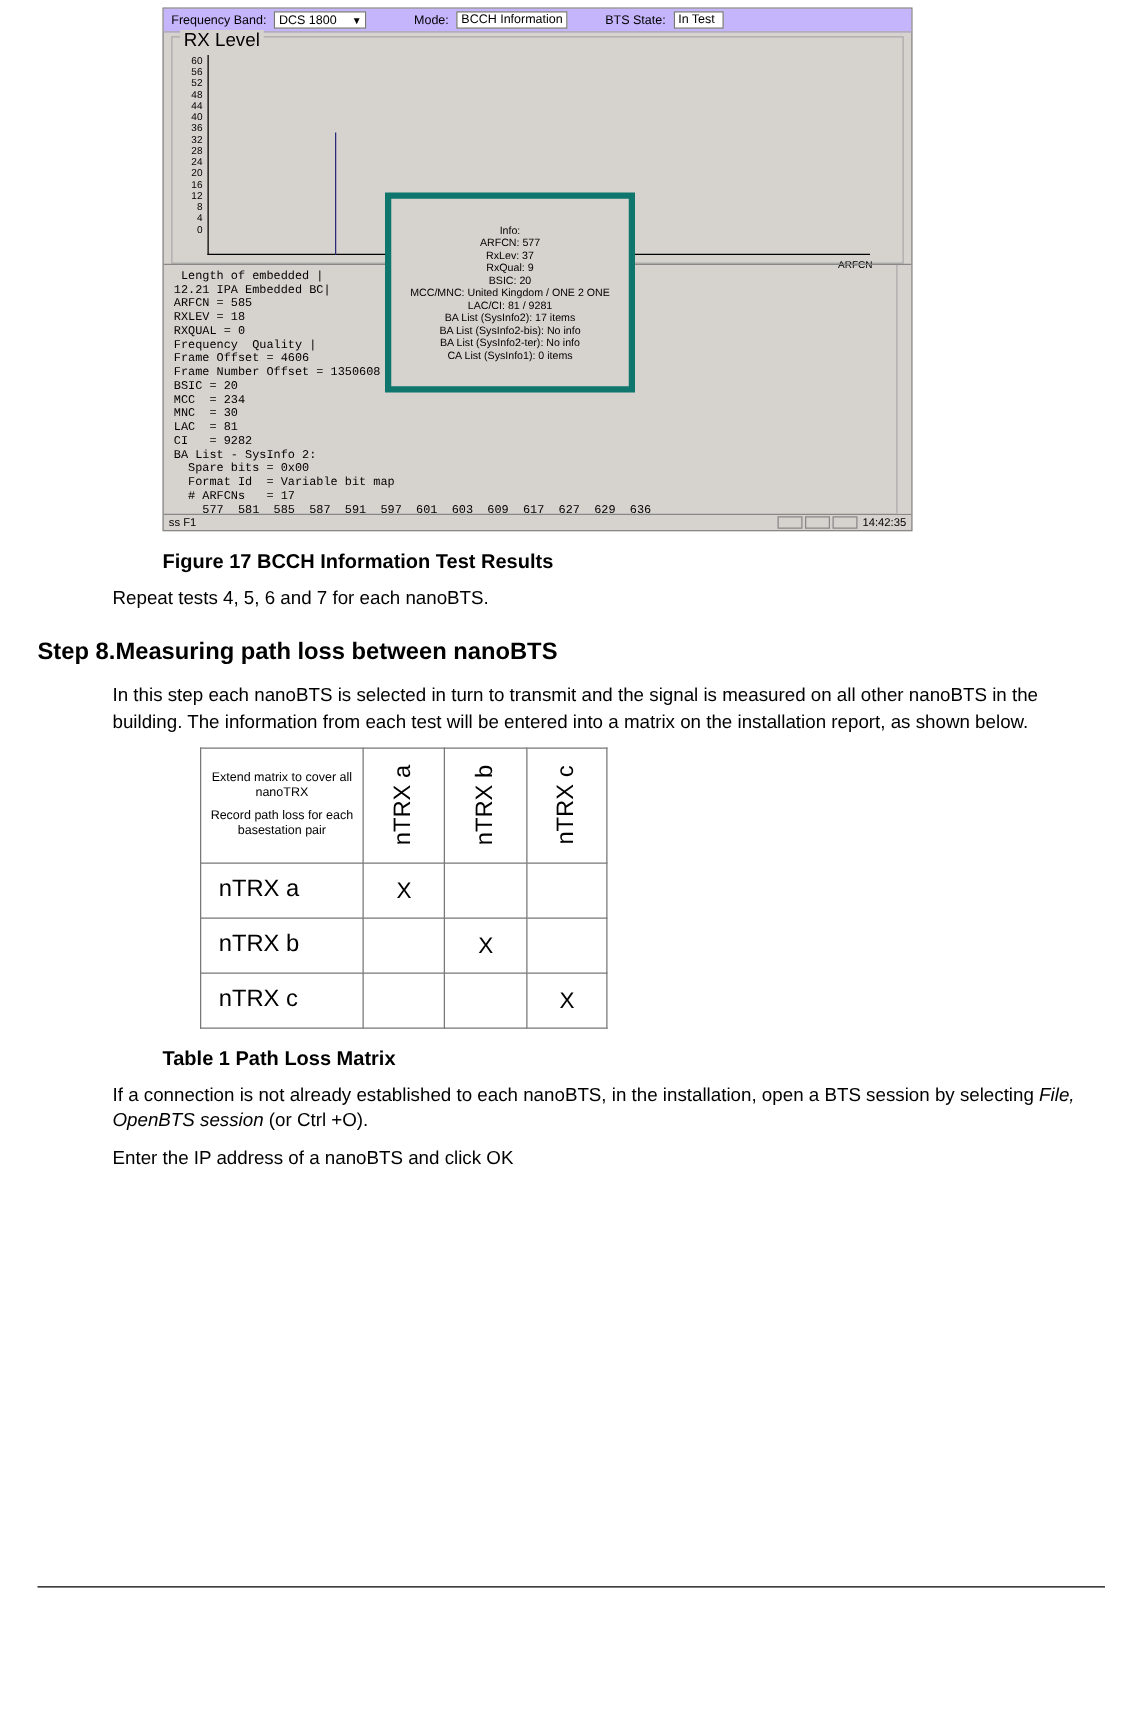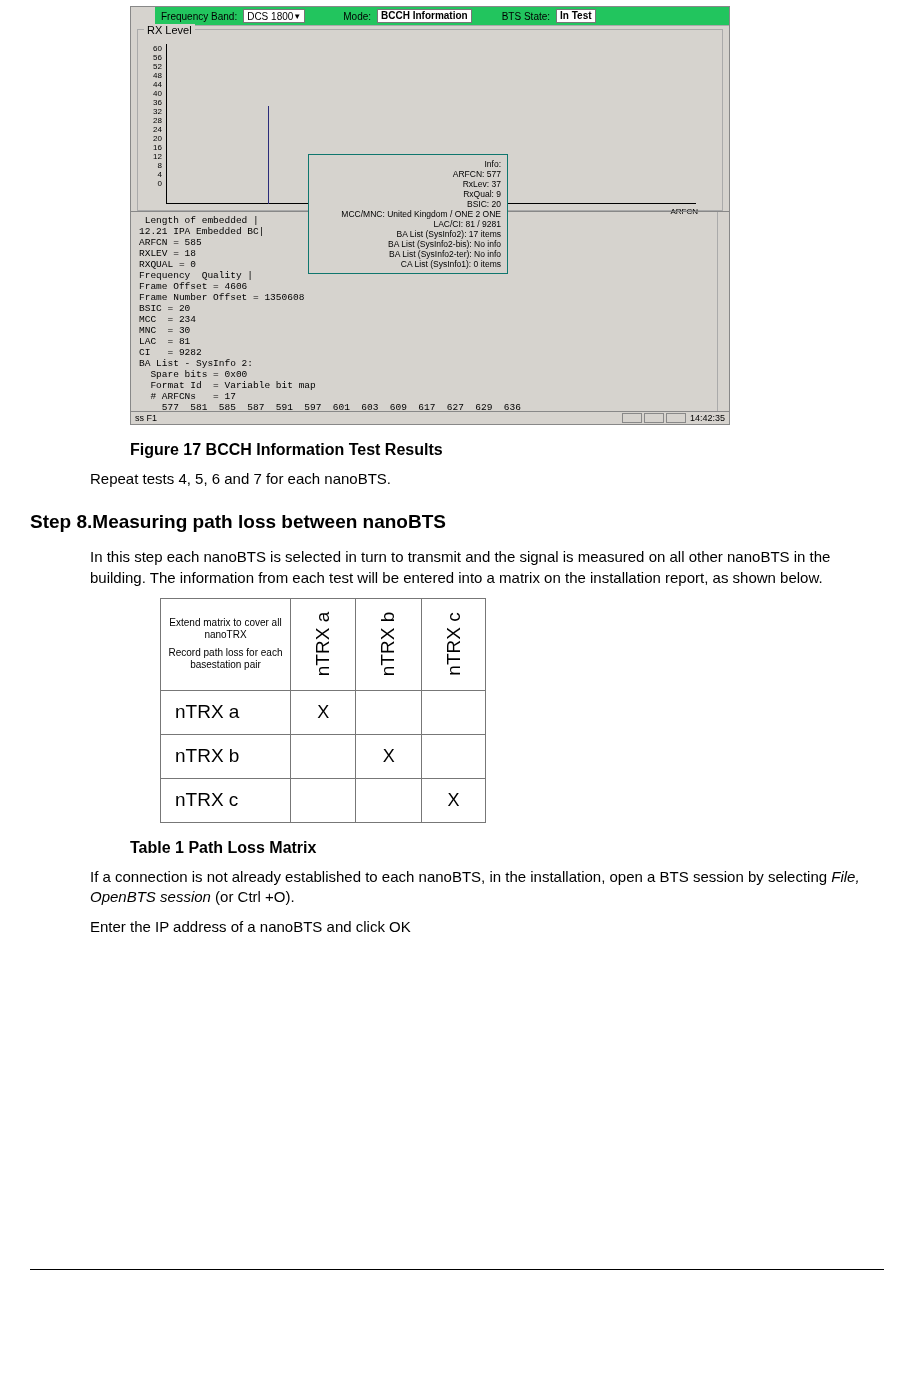--- a/index.html
+++ b/index.html
@@ -26,56 +26,54 @@
     font-family: "Segoe UI", Tahoma, sans-serif;
     font-size: 10px;
     color: #000;
     position: relative;
   }
   .shot-hdr {
     display: flex;
     align-items: center;
     gap: 6px;
     padding: 2px 6px;
-    background: #22c55e;
+    background: #c4b5fd;
     border-bottom: 1px solid #aaa;
-    margin-left: 24px;
   }
   .shot-hdr .lab { white-space: nowrap; }
   .shot-hdr .drop {
     display: inline-flex;
     align-items: center;
     background: #fff;
     border: 1px solid #777;
     padding: 0 3px;
     height: 14px;
-    gap: 0;
+    gap: 12px;
   }
   .shot-hdr .drop .tri { font-size: 8px; }
   .shot-hdr .txtbox {
     display: inline-block;
     background: #fff;
     border: 1px solid #777;
     padding: 0 3px;
     height: 14px;
     min-width: 70px;
-    font-weight: bold;
   }
   .rx-wrap {
     margin: 3px 6px 0 6px;
     background: #d6d3ce;
     border: 1px solid #aaa;
     position: relative;
   }
   .rx-title {
     position: absolute;
     top: -6px; left: 6px;
     background: #d6d3ce;
     padding: 0 3px;
-    font-size: 11px;
+    font-size: 15px;
   }
   .axis-area {
     position: relative;
     height: 160px;
     margin: 14px 26px 6px 30px;
     background: #d6d3ce;
   }
   .yaxis {
     position: absolute;
     left: -26px; top: 0;
@@ -102,26 +100,26 @@
   }
   .arfcn-label {
     position: absolute;
     right: -2px; bottom: -12px;
     font-size: 8px;
   }
   .info-box {
     position: absolute;
     left: 140px;
     top: 110px;
-    border: 1px solid #0f766e;
+    border: 5px solid #0f766e;
     background: #d6d3ce;
     font-size: 8.5px;
-    padding: 4px 6px;
+    padding: 20px 6px;
     line-height: 10px;
-    text-align: right;
+    text-align: center;
     width: 200px;
     z-index: 3;
   }
   .bottom-pane {
     position: relative;
     border-top: 1px solid #888;
     padding: 3px 8px 4px 8px;
     font-family: "Courier New", monospace;
     font-size: 9.5px;
     white-space: pre;

